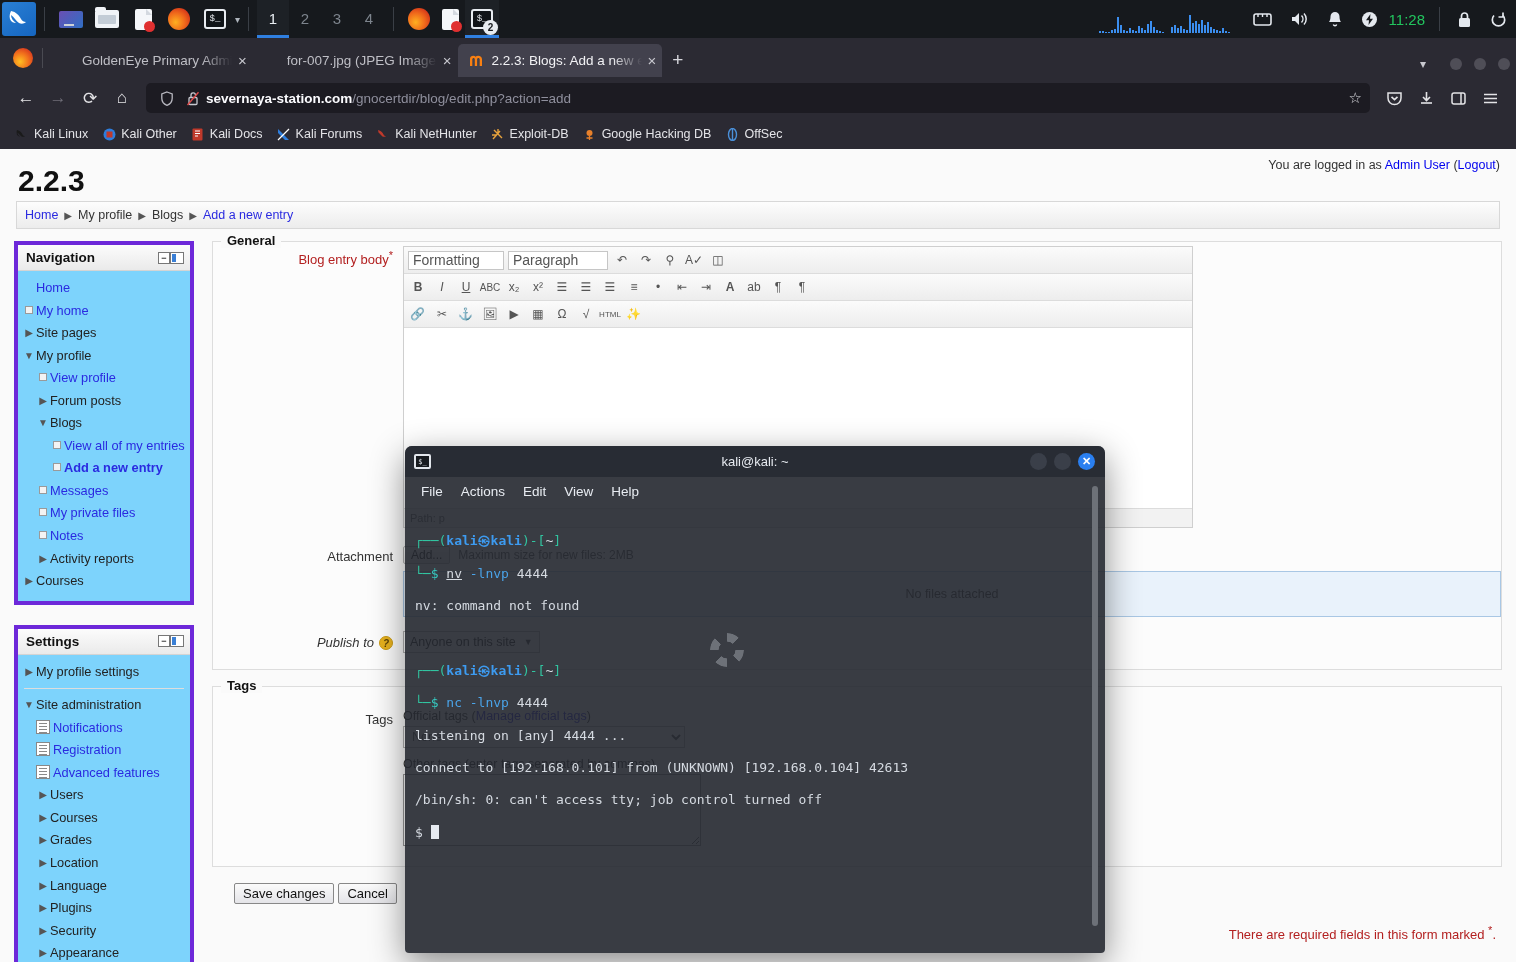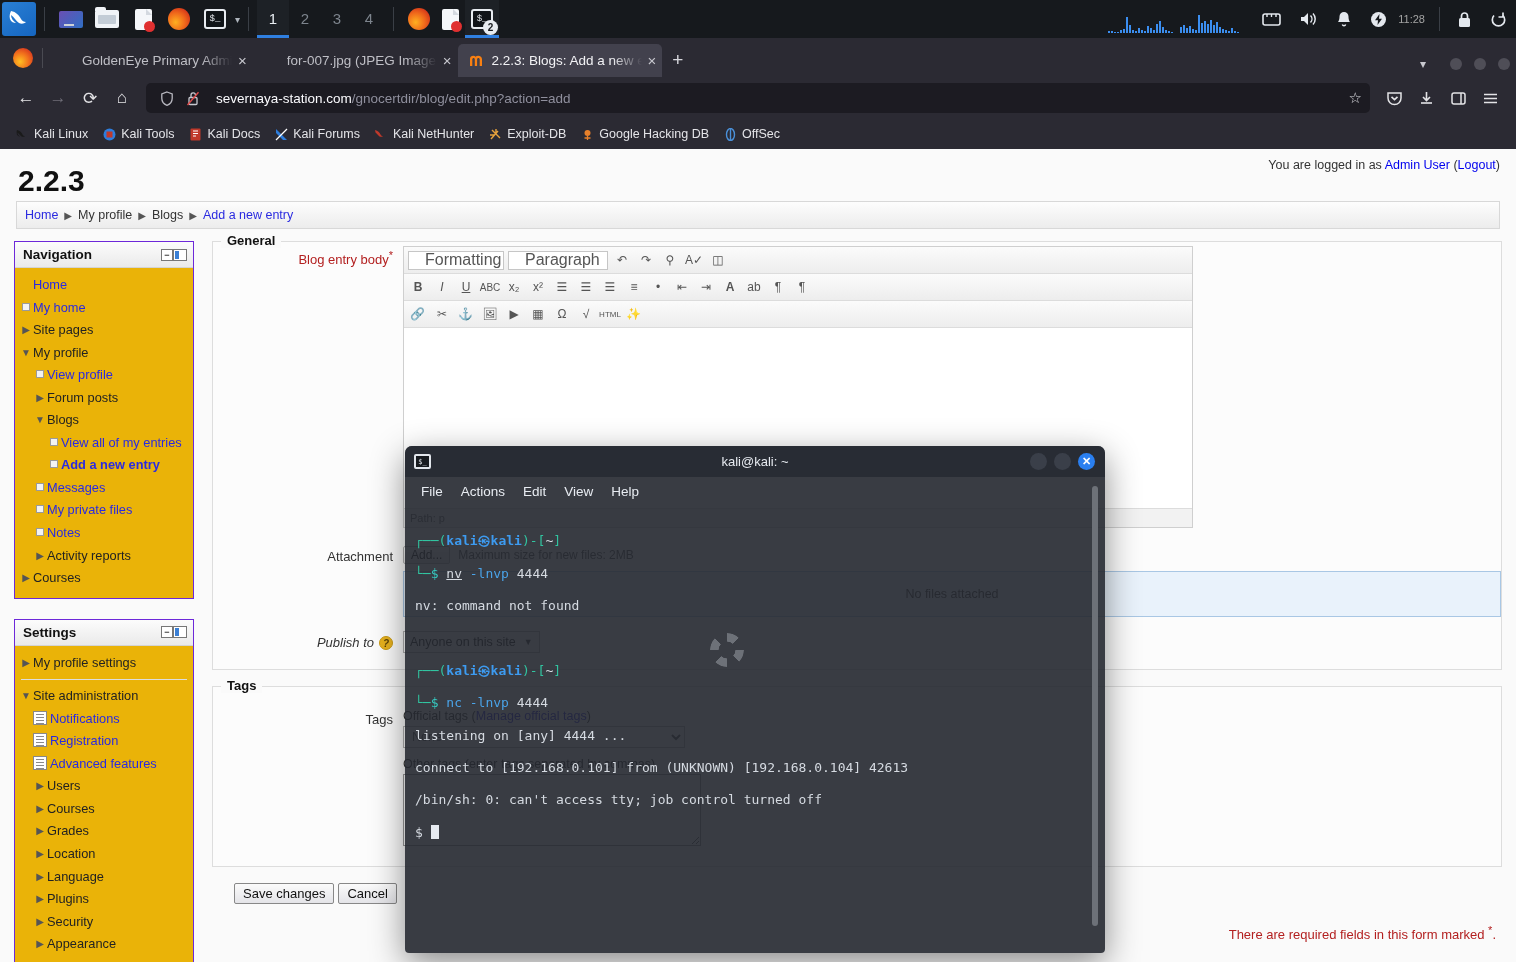--- a/index.html
+++ b/index.html
@@ -53,21 +53,21 @@
   .tb-task { height:38px; display:flex; align-items:center; padding:0 6px; position:relative; }
   .tb-task.active { background:#1d2126; }
   .tb-task.active:after{content:"";position:absolute;left:0;right:0;bottom:0;height:3px;background:#2f7fe0;}
   .badge2 { position:absolute; right:1px; bottom:3px; width:15px;height:15px;border-radius:50%;
     background:#e8ecf1;color:#16191d;font-size:10px;display:flex;align-items:center;justify-content:center;
     font-weight:bold;}
   .tb-spacer { flex: 1; }
   .sysgraph { display:flex; align-items:flex-end; height:28px; gap:1px; margin-right:14px; }
   .sysgraph i { width:2px; background:#3b8ef0; display:block; }
   .tray-icon { margin:0 9px; display:flex; align-items:center; color:#e4e8ee; }
-  .clock { color:#a3a3a3; font-size:11px; margin:0 6px 0 2px; }
+  .clock { color:#22c55e; font-size:15px; margin:0 6px 0 2px; }
 
   
   #browser { background: #2b2a33; }
   #tabstrip { height: 39px; display:flex; align-items:flex-end; padding-left:6px; position:relative;}
   .ff-logo { width:34px;height:39px;display:flex;align-items:center;justify-content:center;}
   .ff-logo div { width:20px;height:20px;border-radius:50%;
     background:radial-gradient(circle at 35% 68%, #ffc023 0%, #f2721c 45%, #d4301f 85%);}
   .tabsep{width:1px;height:20px;background:#4a4a52;margin:0 5px 9px 2px;}
   .tab { height:33px; display:flex; align-items:center; padding:0 6px 0 11px;
          color:#bfbfc6; font-size:13.5px; border-radius:5px 5px 0 0; max-width:215px;
@@ -84,21 +84,21 @@
   .chev { color:#c8c8cf; font-size:12px; padding:0 18px; }
   .wbtn { width:12px;height:12px;border-radius:50%;background:#4f4e57;margin:0 6px; }
 
   #navbar { height:42px; display:flex; align-items:center; padding:0 10px; background:#2b2a33; }
   .nav-btn { width:32px;height:32px;display:flex;align-items:center;justify-content:center;
      color:#e3e3e6; font-size:17px; border-radius:4px; }
   .nav-btn.dim { color:#6f6e78; }
   #urlbar { flex:1; height:30px; margin:0 8px; background:#1c1b22; border-radius:5px;
      display:flex; align-items:center; padding:0 8px; color:#e8e8ec; font-size:13.5px; }
   .url-ico { margin:0 6px; display:flex; align-items:center; }
-  .url-text b{font-weight:normal;color:#fbfbfe;margin-left:10px;}
+  .url-text b{font-weight:bold;color:#fbfbfe;}
   .url-text span{color:#8f8f9d;}
   .star { margin-left:auto; color:#d8d8de; font-size:15px; }
   .nav-right { display:flex; align-items:center; }
 
   #bookmarks { height:30px; background:#2b2a33; display:flex; align-items:center;
      padding-left:8px; color:#e4e4e8; font-size:12.5px; }
   .bm { display:flex; align-items:center; padding:3px 7px; border-radius:4px; white-space:nowrap;}
   .bm .bi { width:14px;height:14px;margin-right:5px;display:flex;align-items:center;justify-content:center;font-size:11px;}
 
   
@@ -108,21 +108,21 @@
   .loginfo a { color:#0000ee; text-decoration:none; }
   #pagetitle { font-size:30px; font-weight:bold; color:#111; position:absolute; left:18px; top:15px; }
   #breadcrumb { position:absolute; left:16px; right:16px; top:52px; height:28px;
     background:linear-gradient(#fdfdfd,#ececec); border:1px solid #d8d8d8;
     display:flex; align-items:center; padding-left:8px; font-size:12.5px; color:#333; }
   #breadcrumb a { color:#2a2ae0; text-decoration:none; }
   .bcsep { margin:0 6px; color:#555; font-size:10px; }
 
   
   #sidebar { position:absolute; left:14px; top:92px; width:180px; }
-  .block { border:1px solid #6d28d9; background:#eab308; margin-bottom:20px; }
+  .block { border:4px solid #6d28d9; background:#7dd3fc; margin-bottom:20px; }
   .block-head { background:linear-gradient(#fcfcfc,#eaeaea); border-bottom:1px solid #d4d4d4;
     height:26px; display:flex; align-items:center; justify-content:space-between;
     padding:0 6px 0 8px; font-weight:bold; font-size:13.5px; color:#111; }
   .blk-ctrls { display:flex; align-items:center; gap:0; }
   .blk-ctrls span { display:inline-block; }
   .ctl-min { width:12px;height:12px;border:1px solid #777;color:#333;font-size:9px;
     line-height:10px;text-align:center;background:#fff; }
   .ctl-dock { width:14px;height:12px;border:1px solid #777;background:#fff;position:relative; }
   .ctl-dock:before{content:"";position:absolute;left:1px;top:1px;width:4px;height:8px;background:#3a7fd5;}
   .block-body { padding:6px 4px 8px 4px; font-size:12.8px; }
@@ -152,22 +152,22 @@
   .flabel { width:190px; text-align:right; padding-right:10px; font-size:13px; color:#333; padding-top:3px;}
   .flabel.req { color:#b32020; }
   .req-star { color:#b32020; font-size:11px; vertical-align:super; }
   .fctrl { flex:1; }
   .helpico { display:inline-block;width:14px;height:14px;border-radius:50%;
      background:#e8b21e;color:#5a4208;font-size:10px;font-weight:bold;text-align:center;
      line-height:14px;margin-left:5px;border:1px solid #c99a14;}
   .mce-wrap { border:1px solid #cfcfcf; background:#fff; width:790px; }
   .mce-bar { background:linear-gradient(#fbfbfb,#ededed); border-bottom:1px solid #dcdcdc;
      height:27px; display:flex; align-items:center; padding:0 4px; gap:4px; }
-  .mce-sel { border:1px solid #c6c6c6; background:#fff; height:19px; font-size:16px;
-     color:#555; display:flex; align-items:center; padding:0 16px;text-align:center; }
+  .mce-sel { border:1px solid #c6c6c6; background:#fff; height:19px; font-size:14px;
+     color:#555; display:flex; align-items:center; padding:0 4px;text-align:center; }
   .mce-btn { width:20px;height:19px;border:1px solid transparent;color:#555;font-size:12px;
      display:flex;align-items:center;justify-content:center; }
   .mce-body { height:180px; background:#fff; }
   .mce-status { height:19px; background:#f2f2f2; border-top:1px solid #dcdcdc;
      font-size:11px; color:#666; display:flex; align-items:center; padding-left:6px; }
   .fp-btn { border:1px solid #b4b4b4; background:linear-gradient(#fdfdfd,#e9e9e9);
      font-size:12px; padding:1px 7px; border-radius:2px; color:#222; }
   .fp-hint { font-size:12px; color:#555; margin-left:8px; }
   .fp-area { margin-top:7px; height:46px; background:#e9f2fb; border:1px solid #a9c7e4;
      display:flex; align-items:center; justify-content:center; font-size:12.5px; color:#444; }
@@ -450,21 +450,21 @@
       </span>
       <span>Kali Linux</span>
     </div>
     <div class="bm">
       <span class="bi">
         <svg width="13" height="13" viewBox="0 0 13 13">
             <circle cx="6.5" cy="6.5" r="6" fill="#2d7ddd"></circle>
             <path d="M3.5 3.5h6v6h-6z" fill="#c0392b"></path>
           </svg>
       </span>
-      <span>Kali Tools</span>
+      <span>Kali Other</span>
     </div>
     <div class="bm">
       <span class="bi">
         <svg width="13" height="13" viewBox="0 0 13 13">
             <rect x="1.5" y="0.5" width="10" height="12" rx="1" fill="#c0392b"></rect>
             <path d="M4 3h5M4 5.5h5M4 8h3" stroke="#fff" stroke-width="1"></path>
           </svg>
       </span>
       <span>Kali Docs</span>
     </div>

